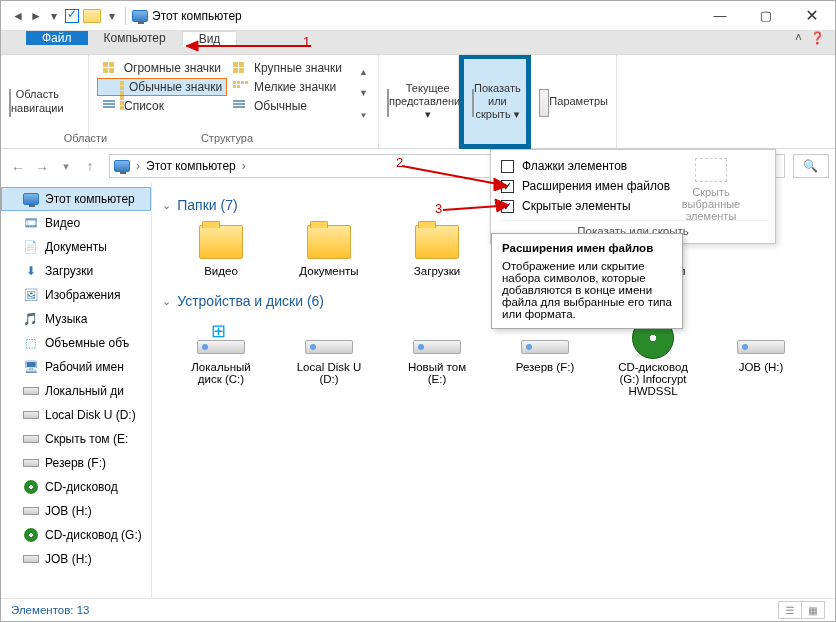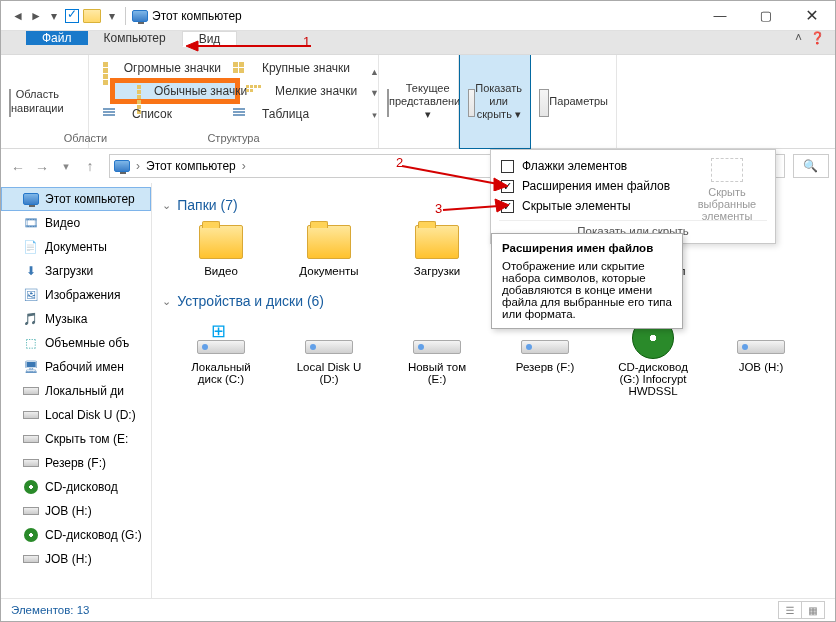--- a/index.html
+++ b/index.html
@@ -23,32 +23,32 @@
 .tab.active { border:1px solid #dadada; border-bottom:1px solid #fff; background:#fff; margin-bottom:-1px;}
 .tabs-right { margin-left:auto; padding-right:10px; display:flex; align-items:center; gap:8px; color:#555;}
 .ribbon { height: 94px; display:flex; border-bottom:1px solid #dadada; background:#fff;}
 .ribbon-group { border-right:1px solid #e5e5e5; padding:4px 8px; display:flex; flex-direction:row; }
 .ribbon-group .label { text-align:center; font-size:11px; color:#666; margin-top:auto; padding-top:2px;}
 .rg-areas { width:88px; align-items:center;}
 .big-icon-placeholder { width:32px; height:28px; border:1px solid #999; margin:4px auto 2px; background:linear-gradient(#f5f5f5,#e5e5e5);}
 .rg-struct { width:290px;}
 .layout-rows { display:flex; flex-direction:column; gap:1px;}
 .layout-row { display:flex; gap:0;}
-.layout-btn { display:flex; align-items:center; gap:13px; padding:2px 6px; font-size:12px; color:#333; white-space:nowrap; width:130px;}
-.layout-btn.selected { border:5px solid #f97316; background:#cde6f7; padding:1px 22px;margin-left:13px;}
+.layout-btn { display:flex; align-items:center; gap:5px; padding:2px 6px; font-size:12px; color:#333; white-space:nowrap; width:130px;}
+.layout-btn.selected { border:1px solid #f97316; background:#cde6f7; padding:1px 22px;}
 .layout-btn .licon { width:16px; height:12px; display:flex; flex-wrap:wrap; gap:1px; align-content:flex-start;}
 .licon.big span{width:5px;height:5px;background:#e7c565;}
 .licon.med span{width:4px;height:4px;background:#e7c565;}
 .licon.small span{width:3px;height:3px;background:#e7c565;}
 .licon.list span{width:12px;height:2px;background:#7aa0c4;}
 .licon.table span{width:12px;height:2px;background:#7aa0c4;}
 .layout-side { width:18px; display:flex; flex-direction:column; justify-content:space-around; padding:2px 0 18px;}
 .layout-side div { font-size:9px; text-align:center; color:#666;}
 .rg-view1 { width:80px; align-items:center;}
-.rg-view2 { width:72px; align-items:center; background:#cde6f7; border:1px solid #0369a1; margin:-1px 0;}
+.rg-view2 { width:72px; align-items:center; background:#cde6f7; border:5px solid #0369a1; margin:-1px 0;}
 .rg-view3 { width:86px; align-items:center;}
 .big-btn-text { font-size:11px; text-align:center; line-height:1.2; color:#333;}
 .addr-bar { height:34px; display:flex; align-items:center; padding:3px 6px; gap:8px;}
 .nav-arrows { display:flex; gap:2px;}
 .nav-circle { width:22px; height:22px; border-radius:50%; display:flex; align-items:center; justify-content:center; color:#888; font-size:14px;}
 .addr-box { flex:1; height:24px; border:1px solid #ccc; display:flex; align-items:center; padding:0 4px; gap:6px; font-size:12px;}
 .search-box { width:36px; height:24px; border:1px solid #ccc; display:flex; align-items:center; justify-content:center; color:#888;}
 .main { display:flex; height:calc(622px - 30px - 24px - 94px - 34px - 24px - 1px); position:relative;}
 .sidebar { width:151px; border-right:1px solid #e5e5e5; overflow:hidden; padding-top:4px;}
 .side-item { display:flex; align-items:center; gap:6px; padding:4px 6px 4px 22px; font-size:12px; white-space:nowrap; overflow:hidden;}
@@ -65,21 +65,21 @@
 .drive-shape { width:48px; height:14px; background:linear-gradient(#f4f4f4,#d0d0d0); border:1px solid #aaa; border-radius:2px; margin-top:18px; position:relative;}
 .drive-shape::before{content:""; position:absolute; left:4px; top:3px; width:6px; height:6px; border-radius:50%; background:#62a0e8;}
 .cd-green { width:42px; height:42px; background:radial-gradient(circle,#fff 0 3px,#2a8a2a 3px 21px); border-radius:50%; border:1px solid #0a5a0a;}
 .status-bar { height:23px; border-top:1px solid #e5e5e5; display:flex; align-items:center; padding:0 10px; font-size:11.5px; color:#1a5ea0;}
 .status-bar .view-toggles { margin-left:auto; display:flex; gap:0;}
 .status-bar .view-toggles div { width:24px; height:18px; border:1px solid #ccc; display:flex; align-items:center; justify-content:center; margin-left:-1px; color:#888; font-size:10px;}
 
 .dropdown-panel { position:absolute; left:489px; top:148px; width:286px; background:#fff; border:1px solid #c8c8c8; box-shadow:2px 2px 6px rgba(0,0,0,.15); padding:6px 8px 4px; z-index:20;}
 .dd-row { display:flex; align-items:center; gap:8px; padding:3px 2px; font-size:12px;}
 .dd-check { width:13px; height:13px; border:1px solid #333; display:flex; align-items:center; justify-content:center; font-size:11px; color:#000;}
-.dd-right { position:absolute; right:10px; top:8px; width:76px; text-align:center; color:#999; font-size:11px;}
+.dd-right { position:absolute; right:26px; top:8px; width:76px; text-align:center; color:#999; font-size:11px;}
 .dd-right .dis-icon{ width:32px; height:24px; border:1px dashed #ccc; margin:0 auto 4px;}
 .dd-footer { text-align:center; font-size:11.5px; color:#555; padding:4px 0 2px; border-top:1px solid #eee; margin-top:4px;}
 
 .tooltip { position:absolute; left:490px; top:232px; width:192px; background:#fff; border:1px solid #aaa; padding:8px 10px; font-size:11.5px; box-shadow:2px 2px 6px rgba(0,0,0,.2); z-index:25;}
 .tooltip .tt-title { font-weight:bold; margin-bottom:6px;}
 
 .arrow { position:absolute; pointer-events:none; z-index:30;}
 .num-label { position:absolute; color:#c00; font-size:13px; z-index:31;}
 svg.arrow line, svg.arrow polygon { stroke:#d40000; fill:#d40000;}
 </style>
@@ -175,21 +175,21 @@
               <span></span>
             </span>
             <span>Список</span>
           </div>
         <div class="layout-btn">
             <span class="licon table">
               <span></span>
               <span></span>
               <span></span>
             </span>
-            <span>Таблица</span>
+            <span>Обычные</span>
           </div>
       </div>
       <div class="label">Структура</div>
     </div>
     <div class="layout-side">
         <div>▲</div>
         <div>▼</div>
         <div>▾</div>
       </div>
   </div>

